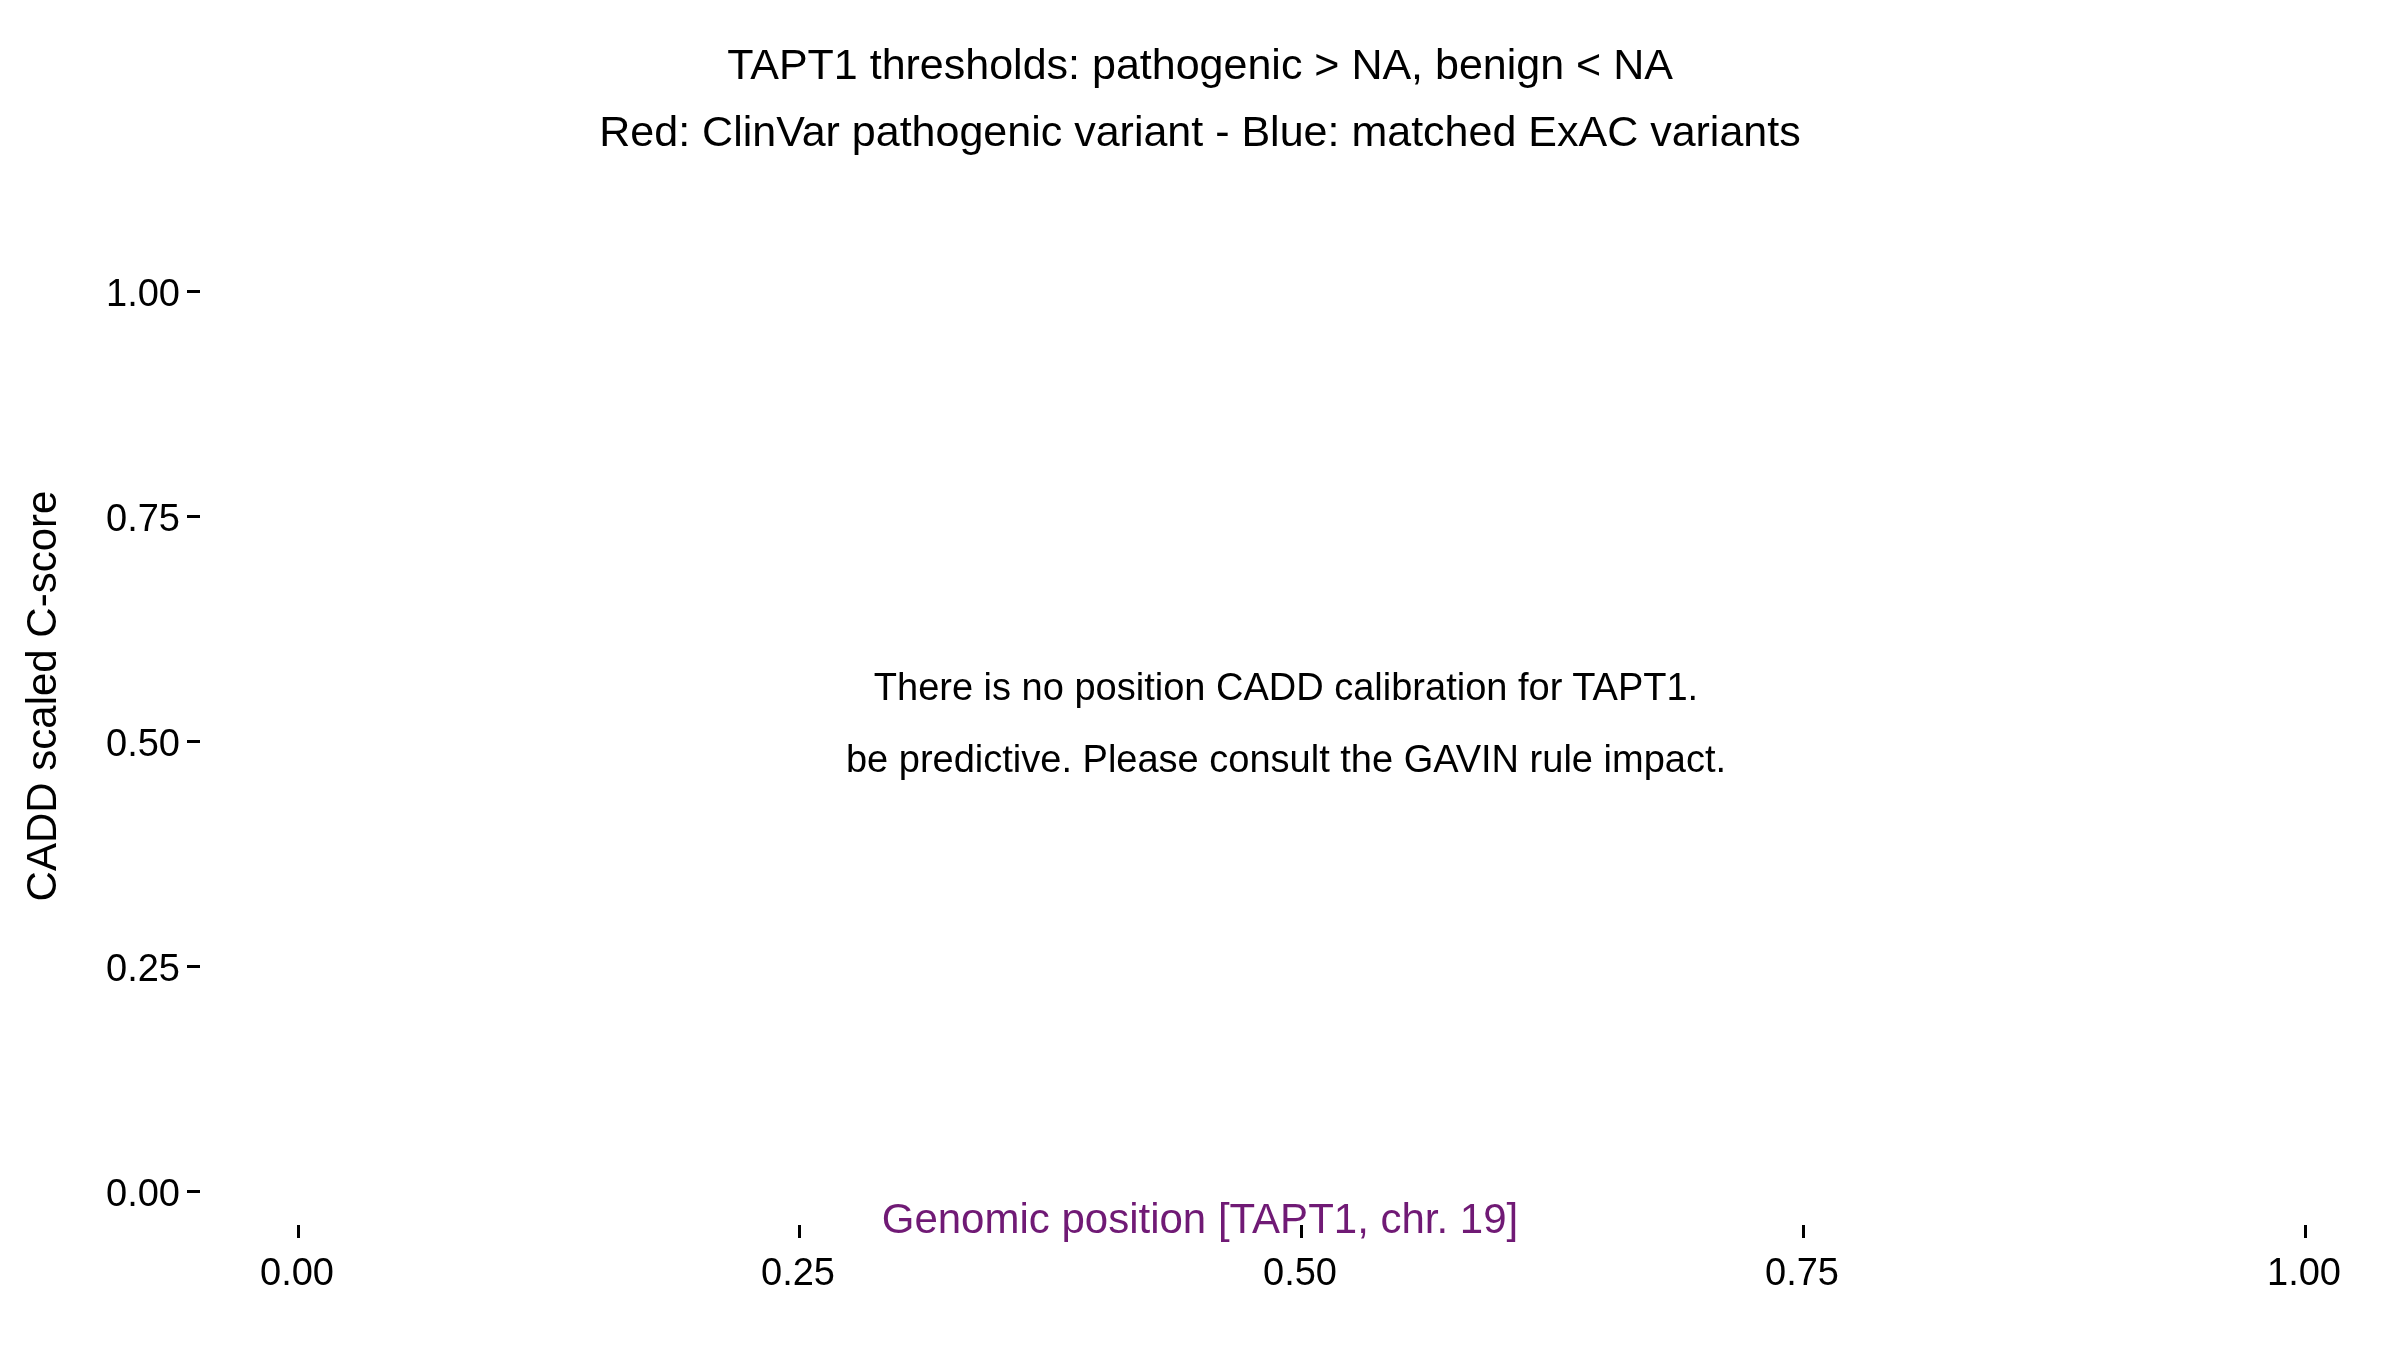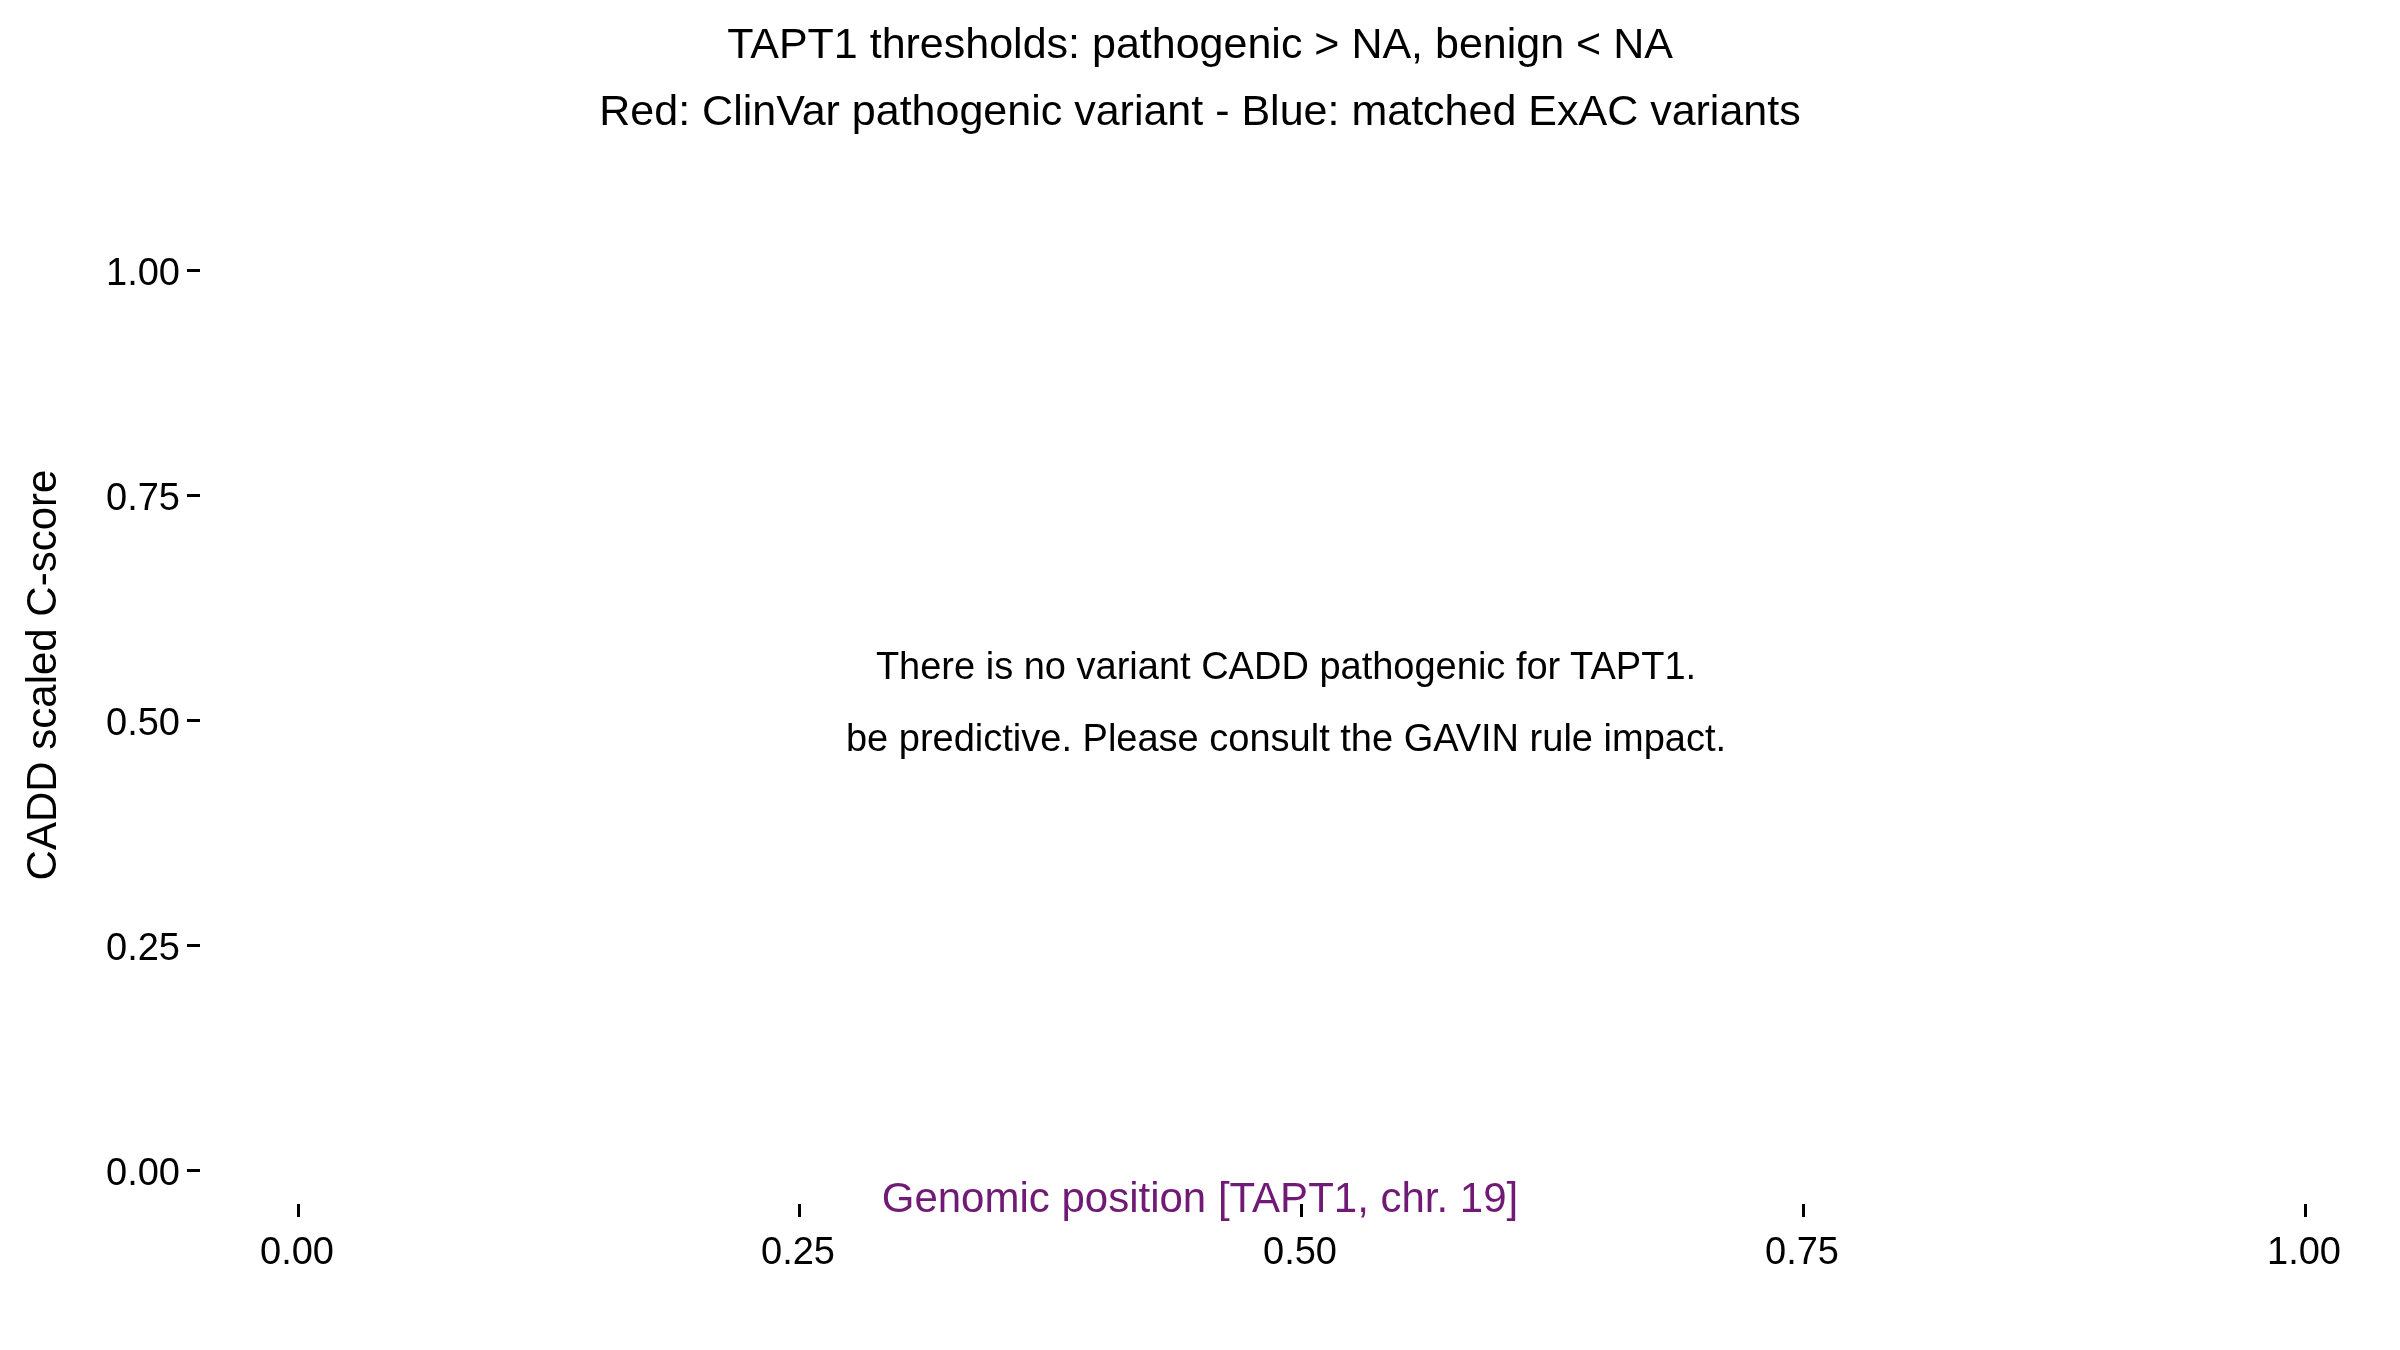--- a/index.html
+++ b/index.html
@@ -11,20 +11,21 @@
     width: 2400px;
     height: 1350px;
     overflow: hidden;
     font-family: "Liberation Sans", sans-serif;
     color: #000000;
   }
   #plot {
     position: relative;
     width: 2400px;
     height: 1238px;
+    margin-top: 21px;
   }
 
   
   .title-block {
     position: absolute;
     left: 0;
     top: 10px;
     width: 2400px;
     text-align: center;
   }
@@ -136,21 +137,21 @@
   <div class="y-tick-label" style="left:60px; top:1153px; width:120px;">0.00</div>
 
   <div class="ytick" style="left:187px; top:269px;"></div>
   <div class="ytick" style="left:187px; top:494px;"></div>
   <div class="ytick" style="left:187px; top:719px;"></div>
   <div class="ytick" style="left:187px; top:944px;"></div>
   <div class="ytick" style="left:187px; top:1169px;"></div>
 
   <div class="panel">
     <div class="annotation">
-      <div class="annotation-line">There is no variant CADD pathogenic for TAPT1.</div>
+      <div class="annotation-line">There is no position CADD calibration for TAPT1.</div>
       <div class="annotation-line">be predictive. Please consult the GAVIN rule impact.</div>
     </div>
   </div>
 
   <div class="xtick" style="left:297px; top:1204px;"></div>
   <div class="xtick" style="left:798px; top:1204px;"></div>
   <div class="xtick" style="left:1300px; top:1204px;"></div>
   <div class="xtick" style="left:1802px; top:1204px;"></div>
   <div class="xtick" style="left:2304px; top:1204px;"></div>
 

